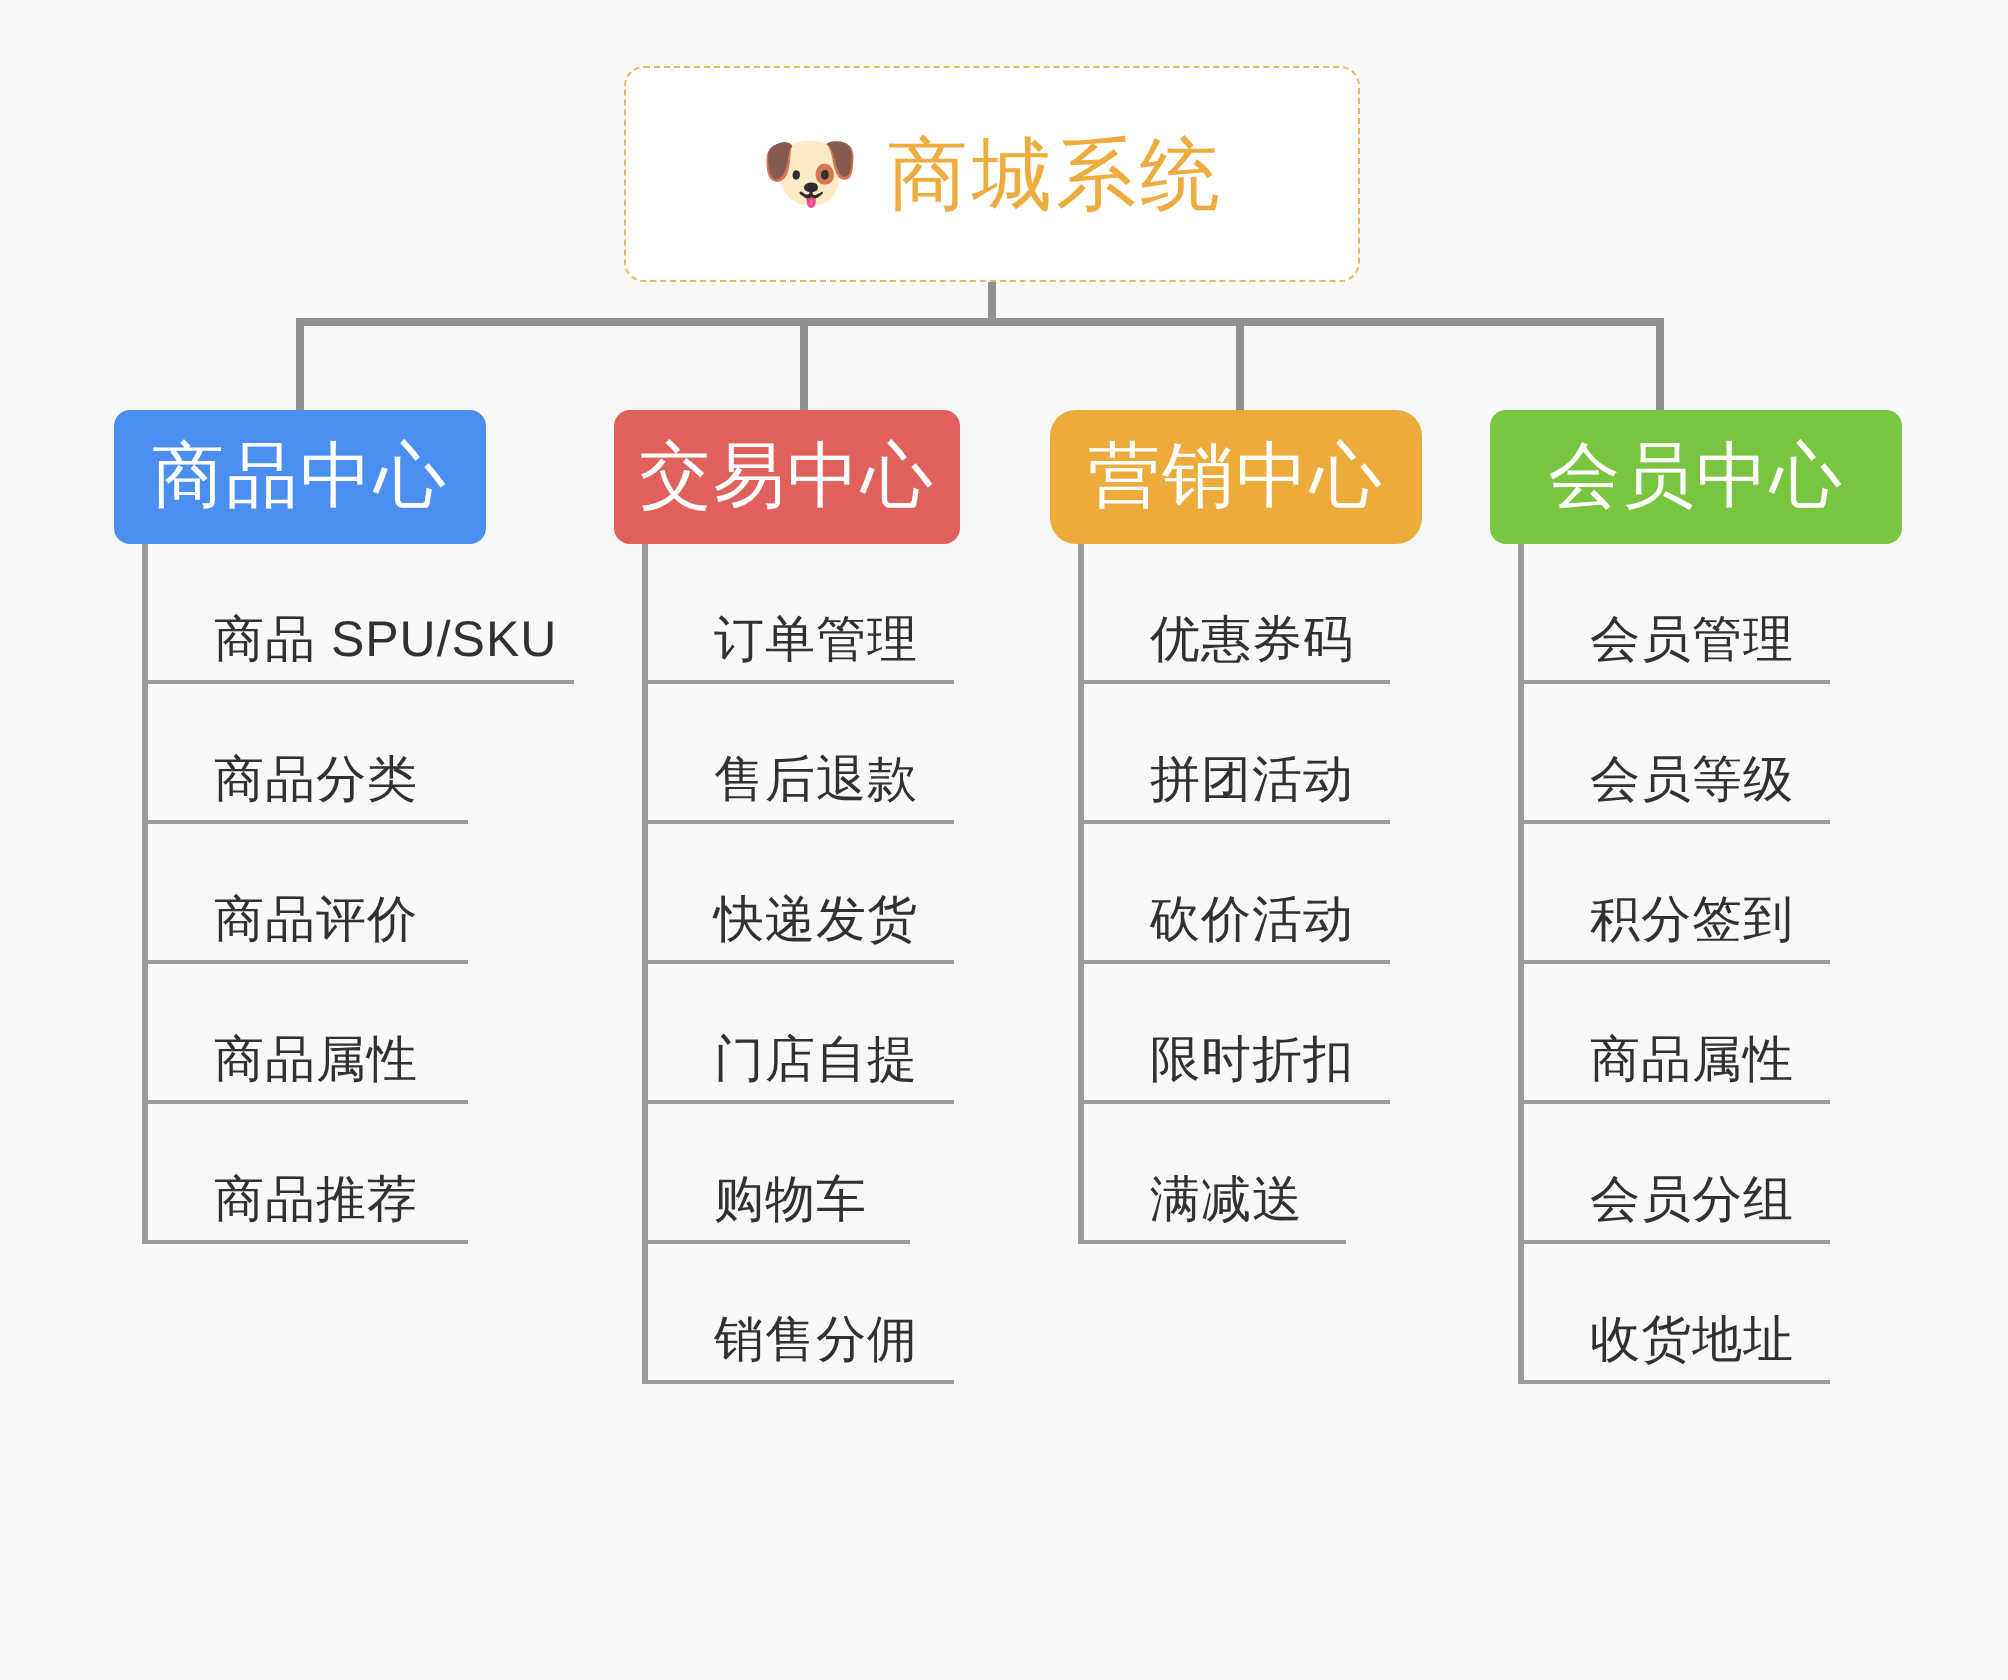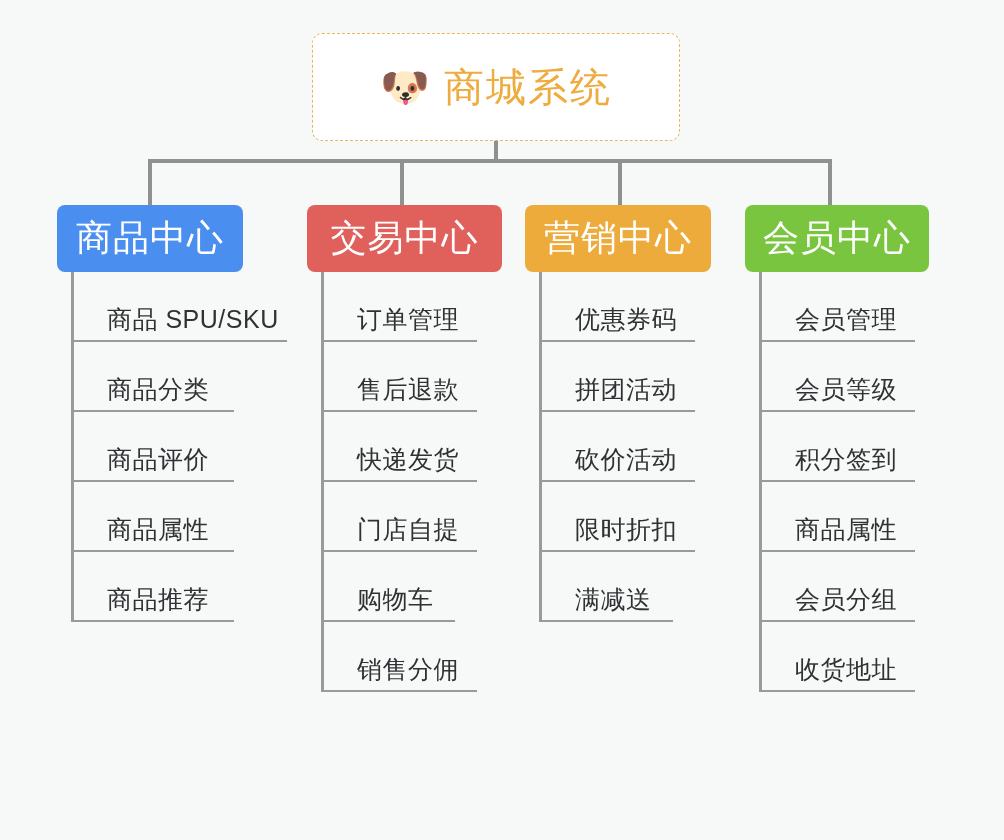--- a/index.html
+++ b/index.html
@@ -94,23 +94,23 @@
     border-radius: 8px;
     display: flex;
     align-items: center;
     justify-content: center;
     color: #ffffff;
     font-size: 36px;
     letter-spacing: 1px;
     white-space: nowrap;
   }
   .branch-1 .branch-header { width: 186px; background: #4a8ef0; }
-  .branch-2 .branch-header { width: 195px; background: #e0605c; }
-  .branch-3 .branch-header { width: 186px; background: #edab3c; }
-  .branch-4 .branch-header { width: 184px; background: #79c540; }
+  .branch-2 .branch-header { width: 173px; background: #e0605c; }
+  .branch-3 .branch-header { width: 186px; background: #edab3c; border-radius: 13px; }
+  .branch-4 .branch-header { width: 206px; background: #79c540; }
 
   
   .leaf-list {
     position: relative;
     margin-left: 14px;
     padding-top: 0;
     border-left: 3px solid #9a9a9a;
   }
   .leaf-item {
     position: relative;

